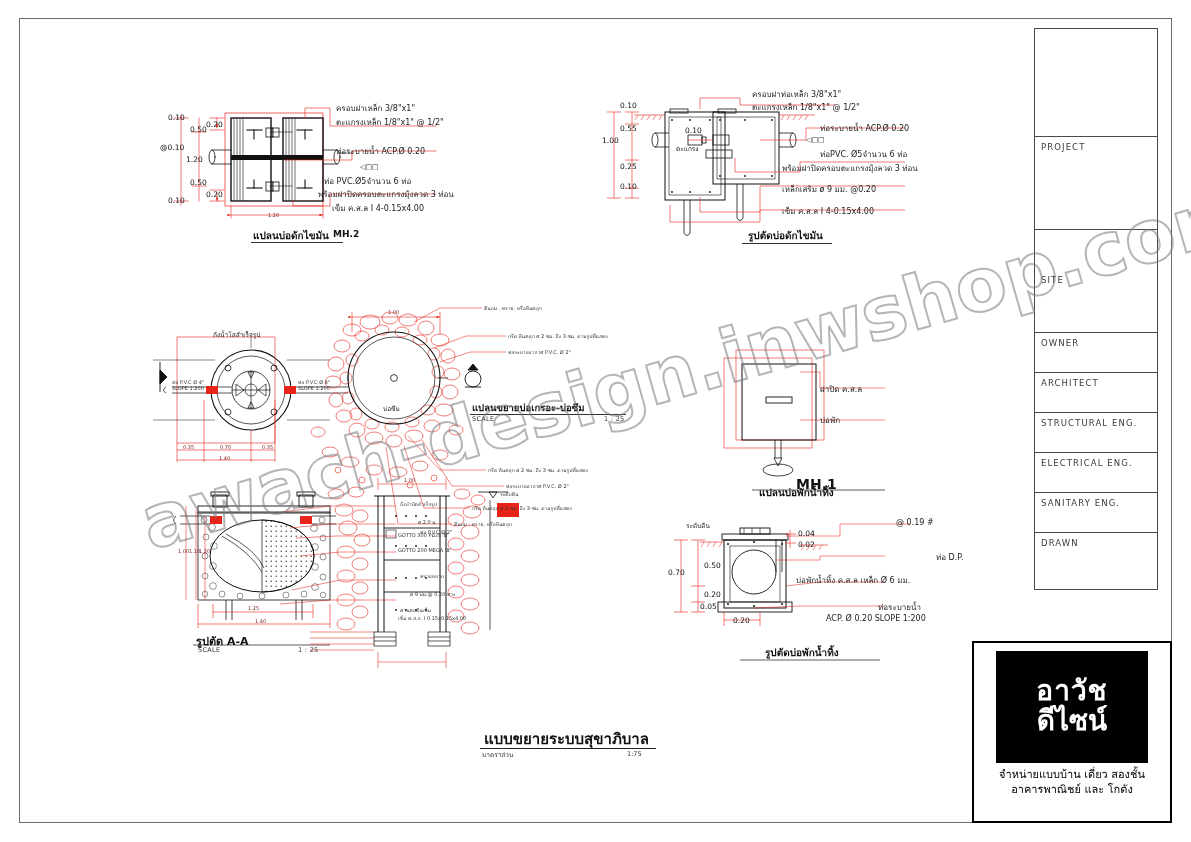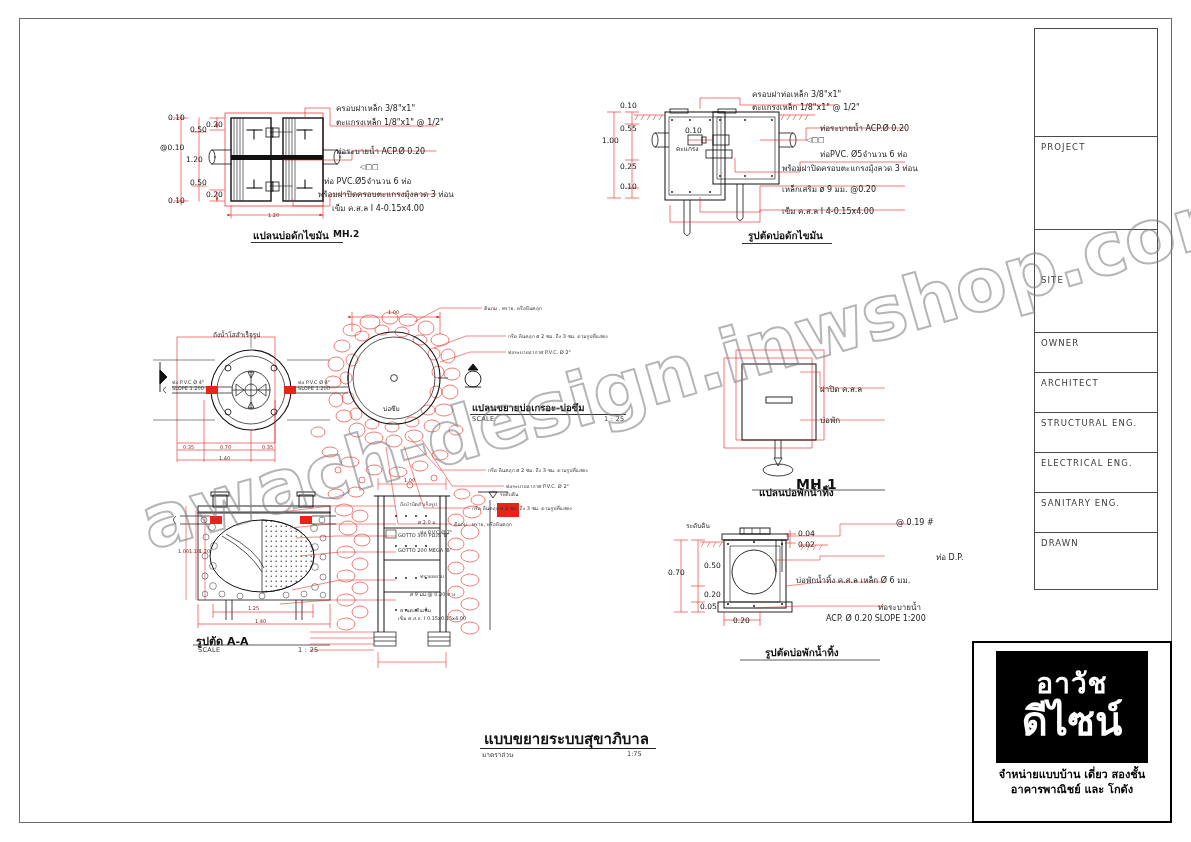--- a/index.html
+++ b/index.html
@@ -77,27 +77,27 @@
     margin: 2px 16px 0 16px;
   }
   .logo-line1 {
     color: #fff; font-weight: bold;
     font-size: 28px; line-height: 0.98;
     letter-spacing: 1px;
     font-family: Liberation Mono, monospace;
   }
   .logo-line2 {
     color: #fff; font-weight: bold;
-    font-size: 40px; line-height: 1.05;
+    font-size: 28px; line-height: 1.05;
     font-family: "DejaVu Sans", sans-serif;
   }
   .logo-sub {
     text-align: center;
     font-size: 11px;
-    font-weight: bold;
+    font-weight: normal;
     line-height: 1.35;
     color: #000;
     margin-top: 5px;
     font-family: "DejaVu Sans", sans-serif;
   }
 
   
   .note {
     position: absolute;
     font-size: 8px;

